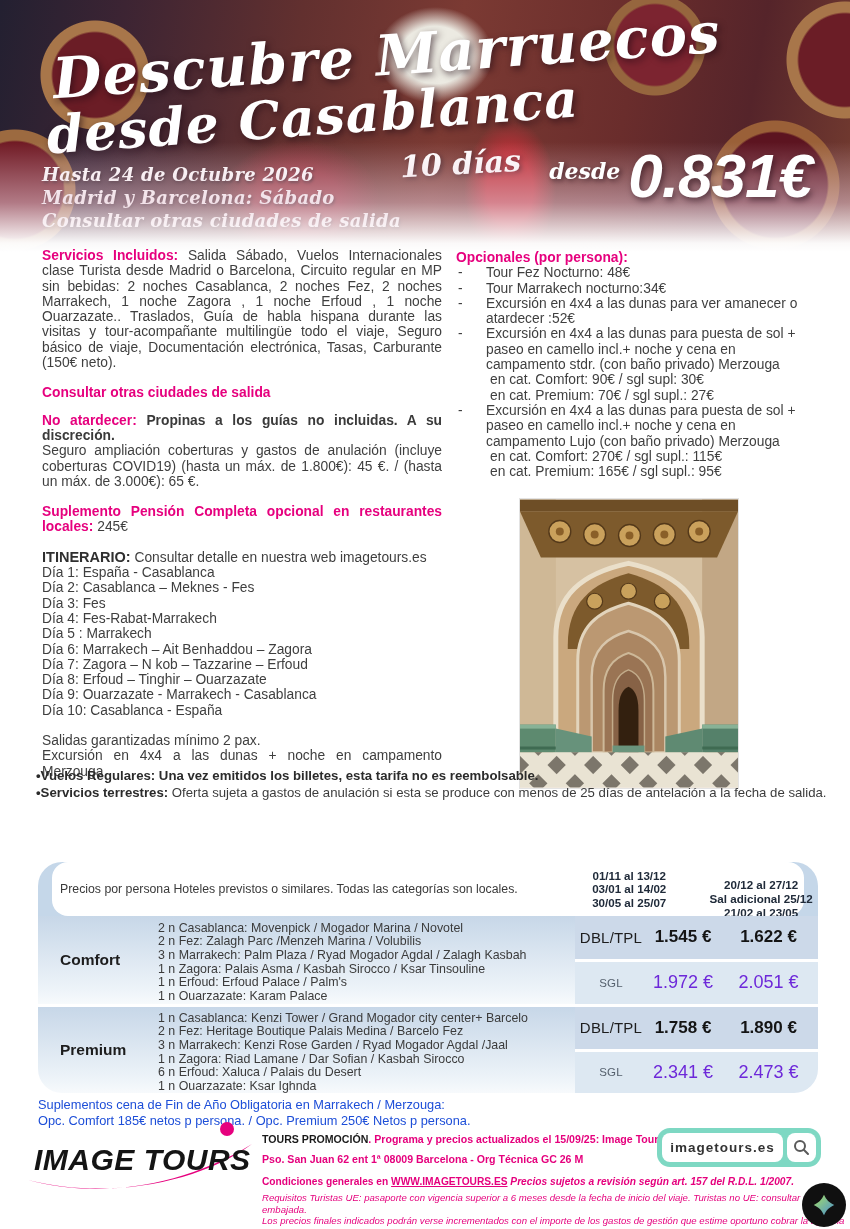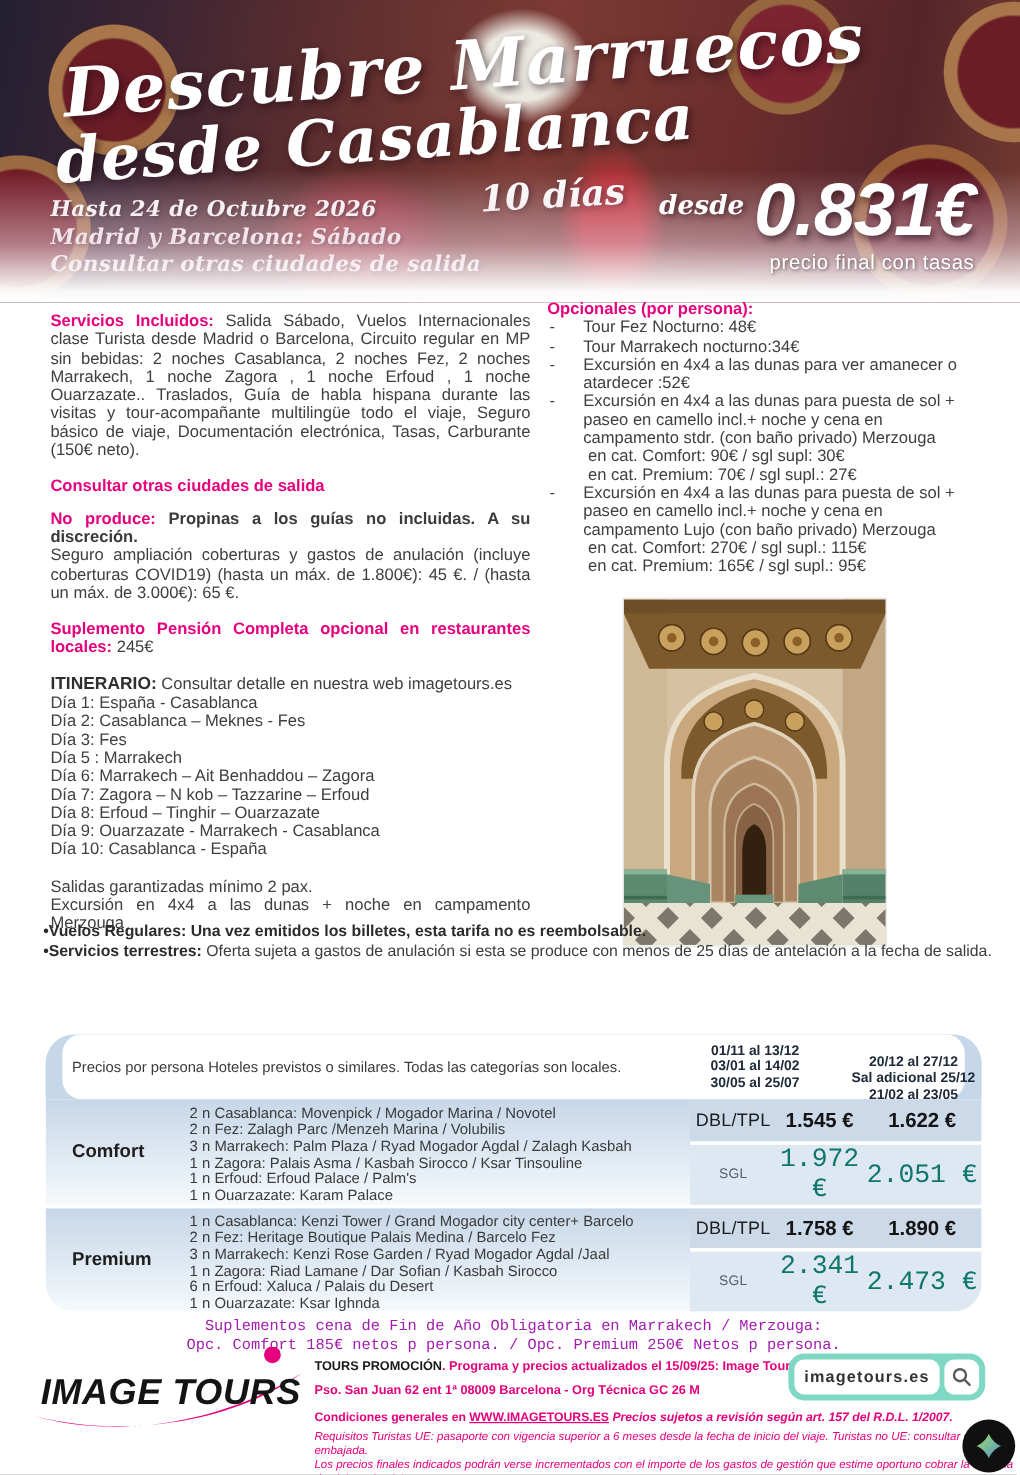--- a/index.html
+++ b/index.html
@@ -32,21 +32,21 @@
               text-shadow:1px 2px 3px rgba(30,8,18,.75); letter-spacing:.3px; }
   .hero-sub div { white-space:nowrap; }
   .pricebox { position:absolute; top:140px; right:38px; text-align:right; z-index:2; }
   .pricebox .desde { font-size:22px; vertical-align:18px; margin-right:8px; text-shadow:2px 2px 5px rgba(30,8,18,.6); }
   .pricebox .amount { font-size:62px; font-family:"Liberation Sans",sans-serif; font-style:italic; font-weight:bold;
                       color:#fff; letter-spacing:-1px; text-shadow:2px 3px 6px rgba(30,8,18,.55); }
   .pricebox .note { font-size:17px; color:#fff; font-weight:400; margin-top:-2px;
                     text-shadow:1px 1px 3px rgba(30,8,18,.6); letter-spacing:.5px; }
 
   
-  .colL { position:absolute; top:260px; left:42px; width:400px; font-size:13.8px; line-height:15.3px; color:#3f3f3f; }
+  .colL { position:absolute; top:248px; left:42px; width:400px; font-size:13.8px; line-height:15.3px; color:#3f3f3f; }
   .colR { position:absolute; top:250px; left:456px; width:356px; font-size:13.8px; line-height:15.3px; color:#3f3f3f; }
   .magenta { color:#e6007e; font-weight:bold; }
   .just { text-align:justify; }
   .boldtxt { font-weight:bold; color:#3a3a3a; }
   .colL p { margin-bottom:0; } .mt15{margin-top:15px;} .mt12{margin-top:12px;}
   .itin-label { font-weight:bold; color:#2f2f2f; font-size:14.5px; }
   .opt-item { position:relative; padding-left:30px; }
   .opt-item .dash { position:absolute; left:2px; }
   .opt-sub { padding-left:34px; }
   .mosque { position:absolute; top:498px; left:519px; width:220px; height:291px; border:1px solid #e3e3e3; }
@@ -69,22 +69,22 @@
   .t-cat { width:112px; display:flex; align-items:center; padding-left:22px; font-weight:bold; font-size:15.5px; color:#1d1d1d; }
   .t-hotels { flex:1; padding:5px 4px 0 8px; font-size:12.4px; line-height:13.6px; color:#3b3b3b; display:flex; flex-direction:column; justify-content:center; }
   .t-right { width:243px; height:100%; display:flex; flex-direction:column; }
   .t-prow { flex:1; display:flex; align-items:center; }
   .t-prow.dbl { background:#ccd9e9; margin-bottom:3px; font-weight:bold; }
   .t-prow.sgl { background:#dde8f2; }
   .t-plabel { width:72px; text-align:center; font-size:15px; font-weight:normal; color:#1d1d1d; letter-spacing:.2px; }
   .t-prow.sgl .t-plabel { font-weight:400; color:#55606d; font-size:11.5px; }
   .t-p1 { width:72px; text-align:center; font-size:17px; color:#141414; }
   .t-p2 { width:99px; text-align:center; font-size:17px; color:#141414; }
-  .t-prow.sgl .t-p1, .t-prow.sgl .t-p2 { font-weight:400; font-size:22px; color:#0f766e;font-family:Liberation Mono, monospace; }
-  .t-foot { position:absolute; top:1097px; left:38px; width:780px; text-align:center; color:#a21caf; font-size:12.8px; line-height:15.5px;font-family:Liberation Mono, monospace; }
+  .t-prow.sgl .t-p1, .t-prow.sgl .t-p2 { font-weight:400; font-size:18px; color:#6d28d9; }
+  .t-foot { position:absolute; top:1097px; left:38px; width:780px; text-align:left; color:#1d4ed8; font-size:12.8px; line-height:15.5px; }
 
   
   .logo { position:absolute; top:1122px; left:22px; }
   .f-mid { position:absolute; top:1133px; left:262px; width:585px; }
   .f-line1 { font-size:10.6px; color:#1a1a1a; font-weight:bold; }
   .f-line1 .rest { color:#e5007d; font-weight:bold; }
   .f-addr { font-size:10.6px; color:#e5007d; font-weight:bold; margin-top:8px; }
   .f-cond { font-size:10.2px; color:#e5007d; font-weight:bold; margin-top:11px; }
   .f-cond .url { text-decoration:underline; cursor:pointer; }
   .f-cond .rest { font-style:italic; font-weight:bold; }
@@ -106,35 +106,35 @@
     <div class="script title1">Descubre Marruecos</div>
     <div class="script title2">desde Casablanca</div>
     <div class="script days">10 días</div>
     <div class="hero-sub script">
       <div>Hasta 24 de Octubre 2026</div>
       <div>Madrid y Barcelona: Sábado</div>
       <div>Consultar otras ciudades de salida</div>
     </div>
     <div class="pricebox">
       <span class="script desde">desde</span><span class="amount">0.831€</span>
-      <div class="note">precio final con tasas</div>
     </div>
   </div>
 
   <div class="colL">
     <p class="just"><span class="magenta">Servicios Incluidos:</span><span> Salida Sábado, Vuelos Internacionales clase Turista desde Madrid o Barcelona, Circuito regular en MP sin bebidas: 2 noches Casablanca, 2 noches Fez, 2 noches Marrakech, 1 noche Zagora , 1 noche Erfoud , 1 noche Ouarzazate.. Traslados, Guía de habla hispana durante las visitas y tour-acompañante multilingüe todo el viaje, Seguro básico de viaje, Documentación electrónica, Tasas, Carburante (150€ neto).</span></p>
     <p class="magenta mt15">Consultar otras ciudades de salida</p>
-    <p class="just mt12"><span class="magenta">No produce:</span><span class="boldtxt"> Propinas a los guías no incluidas. A su discreción.</span></p>
+    <p class="just mt12"><span class="magenta">No atardecer:</span><span class="boldtxt"> Propinas a los guías no incluidas. A su discreción.</span></p>
     <p class="just">Seguro ampliación coberturas y gastos de anulación (incluye coberturas COVID19)  (hasta un máx. de 1.800€): 45 €. / (hasta un máx. de 3.000€): 65 €.</p>
     <p class="just mt15"><span class="magenta">Suplemento Pensión Completa opcional en restaurantes locales:</span><span> 245€</span></p>
     <p class="mt15"><span class="itin-label">ITINERARIO:</span><span> Consultar detalle en nuestra web imagetours.es</span></p>
     <div>
       <div>Día 1: España - Casablanca</div>
       <div>Día 2: Casablanca – Meknes - Fes</div>
       <div>Día 3: Fes</div>
+      <div>Día 4: Fes-Rabat-Marrakech</div>
       <div>Día 5 : Marrakech</div>
       <div>Día 6: Marrakech – Ait Benhaddou – Zagora</div>
       <div>Día 7: Zagora – N kob – Tazzarine – Erfoud</div>
       <div>Día 8: Erfoud – Tinghir – Ouarzazate</div>
       <div>Día 9: Ouarzazate - Marrakech - Casablanca</div>
       <div>Día 10: Casablanca - España</div>
     </div>
     <p class="mt15">Salidas garantizadas mínimo 2 pax.</p>
     <p class="just">Excursión en 4x4 a las dunas + noche en campamento Merzouga</p>
   </div>

